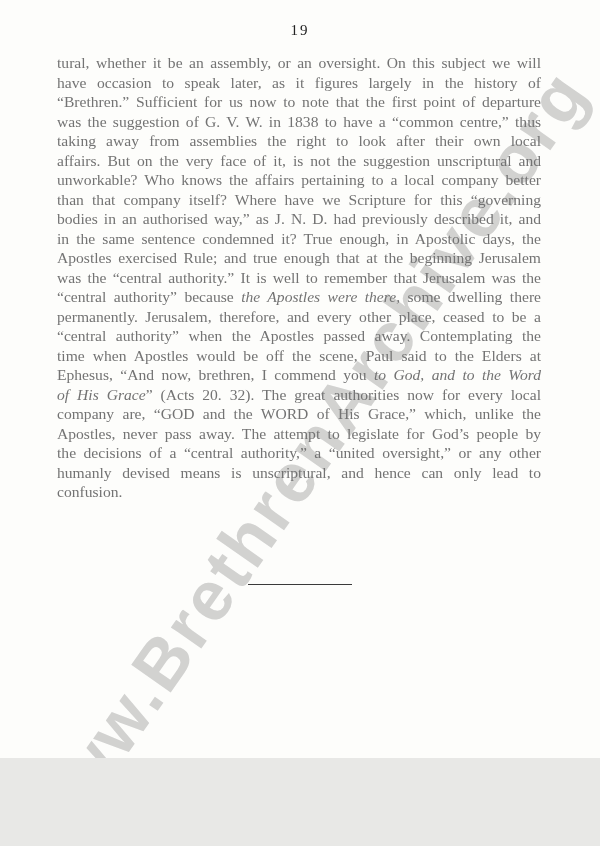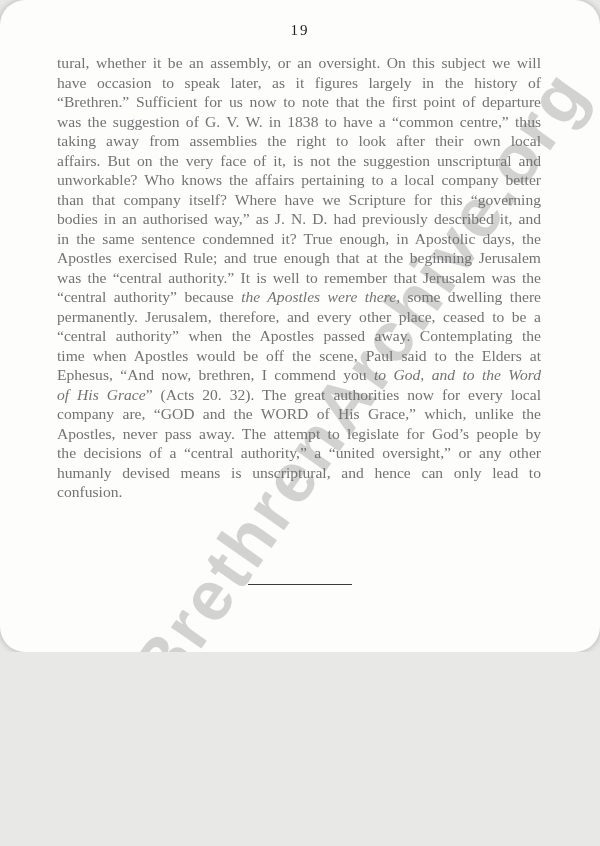--- a/index.html
+++ b/index.html
@@ -3,28 +3,27 @@
 <meta charset="utf-8">
 <style>
   html, body {
     margin: 0;
     padding: 0;
     background: #e8e8e6;
   }
   .page {
     position: relative;
     width: 600px;
-    height: 652px;
+    height: 758px;
     margin: 0 auto;
     background: #fdfdfb;
     overflow: hidden;
     font-family: "Liberation Serif", "DejaVu Serif", serif;
     color: #1c1c1c;
     box-shadow: 0 0 6px rgba(0,0,0,0.25);
-    border-radius: 25px;
   }
   .page-number {
     text-align: center;
     font-size: 15px;
     letter-spacing: 2px;
     margin-top: 22px;
     color: #222;
   }
   .body-text {
     position: relative;

